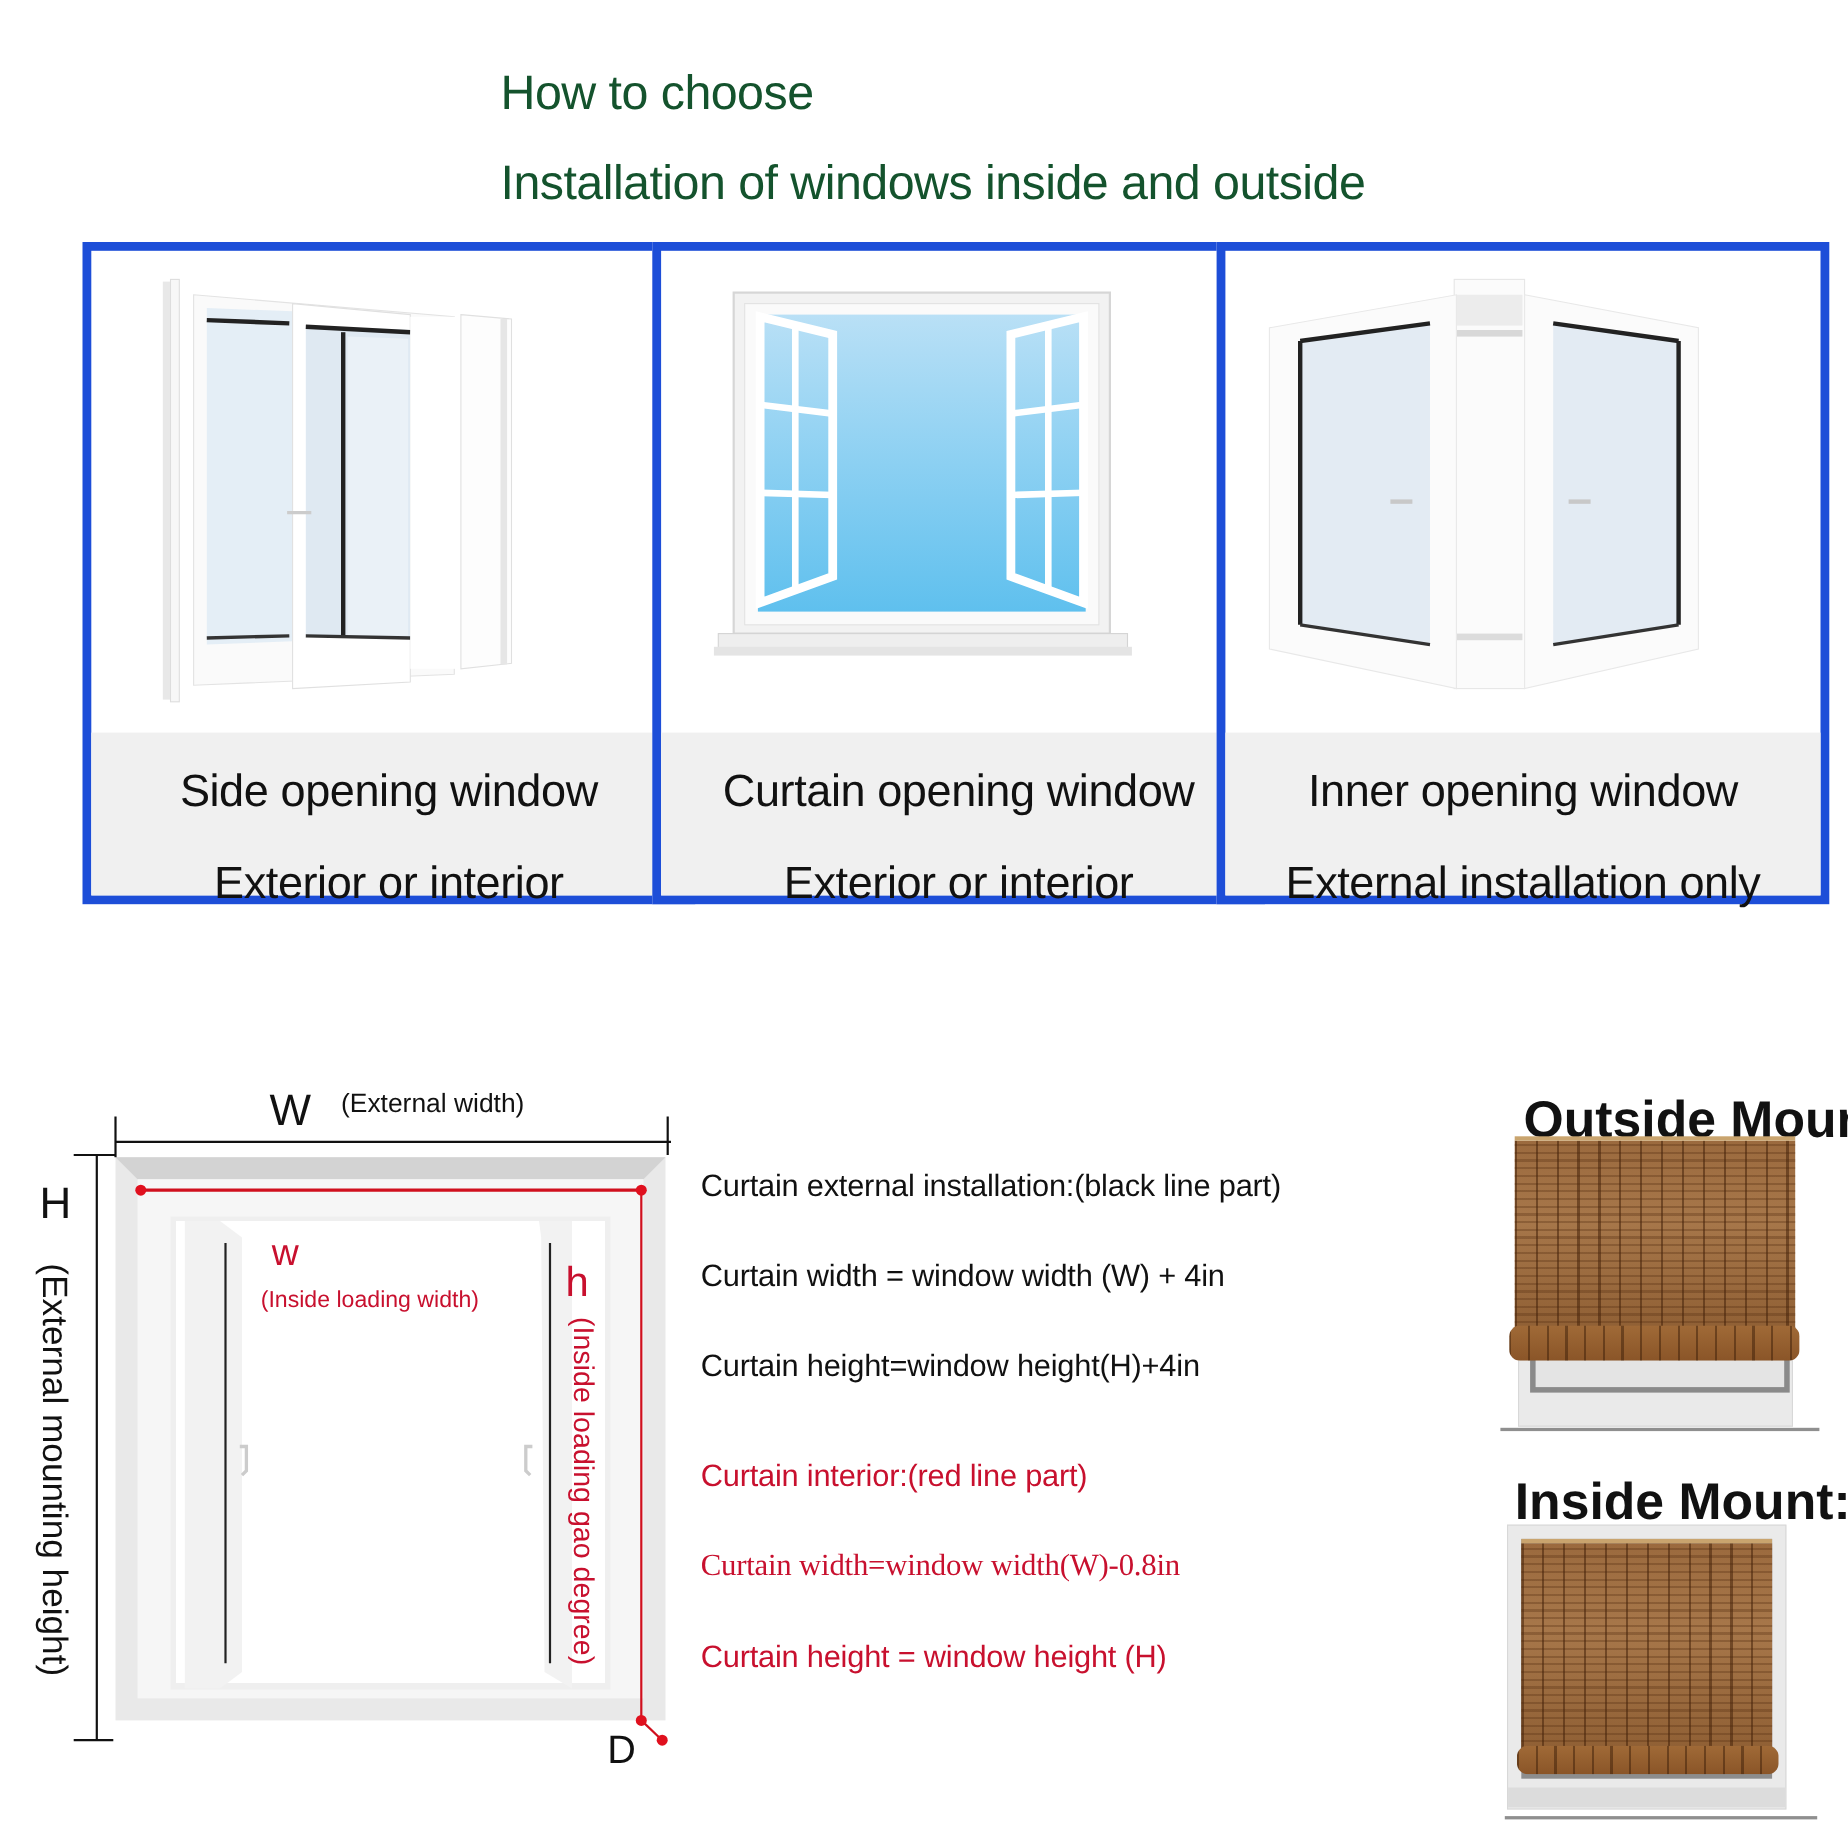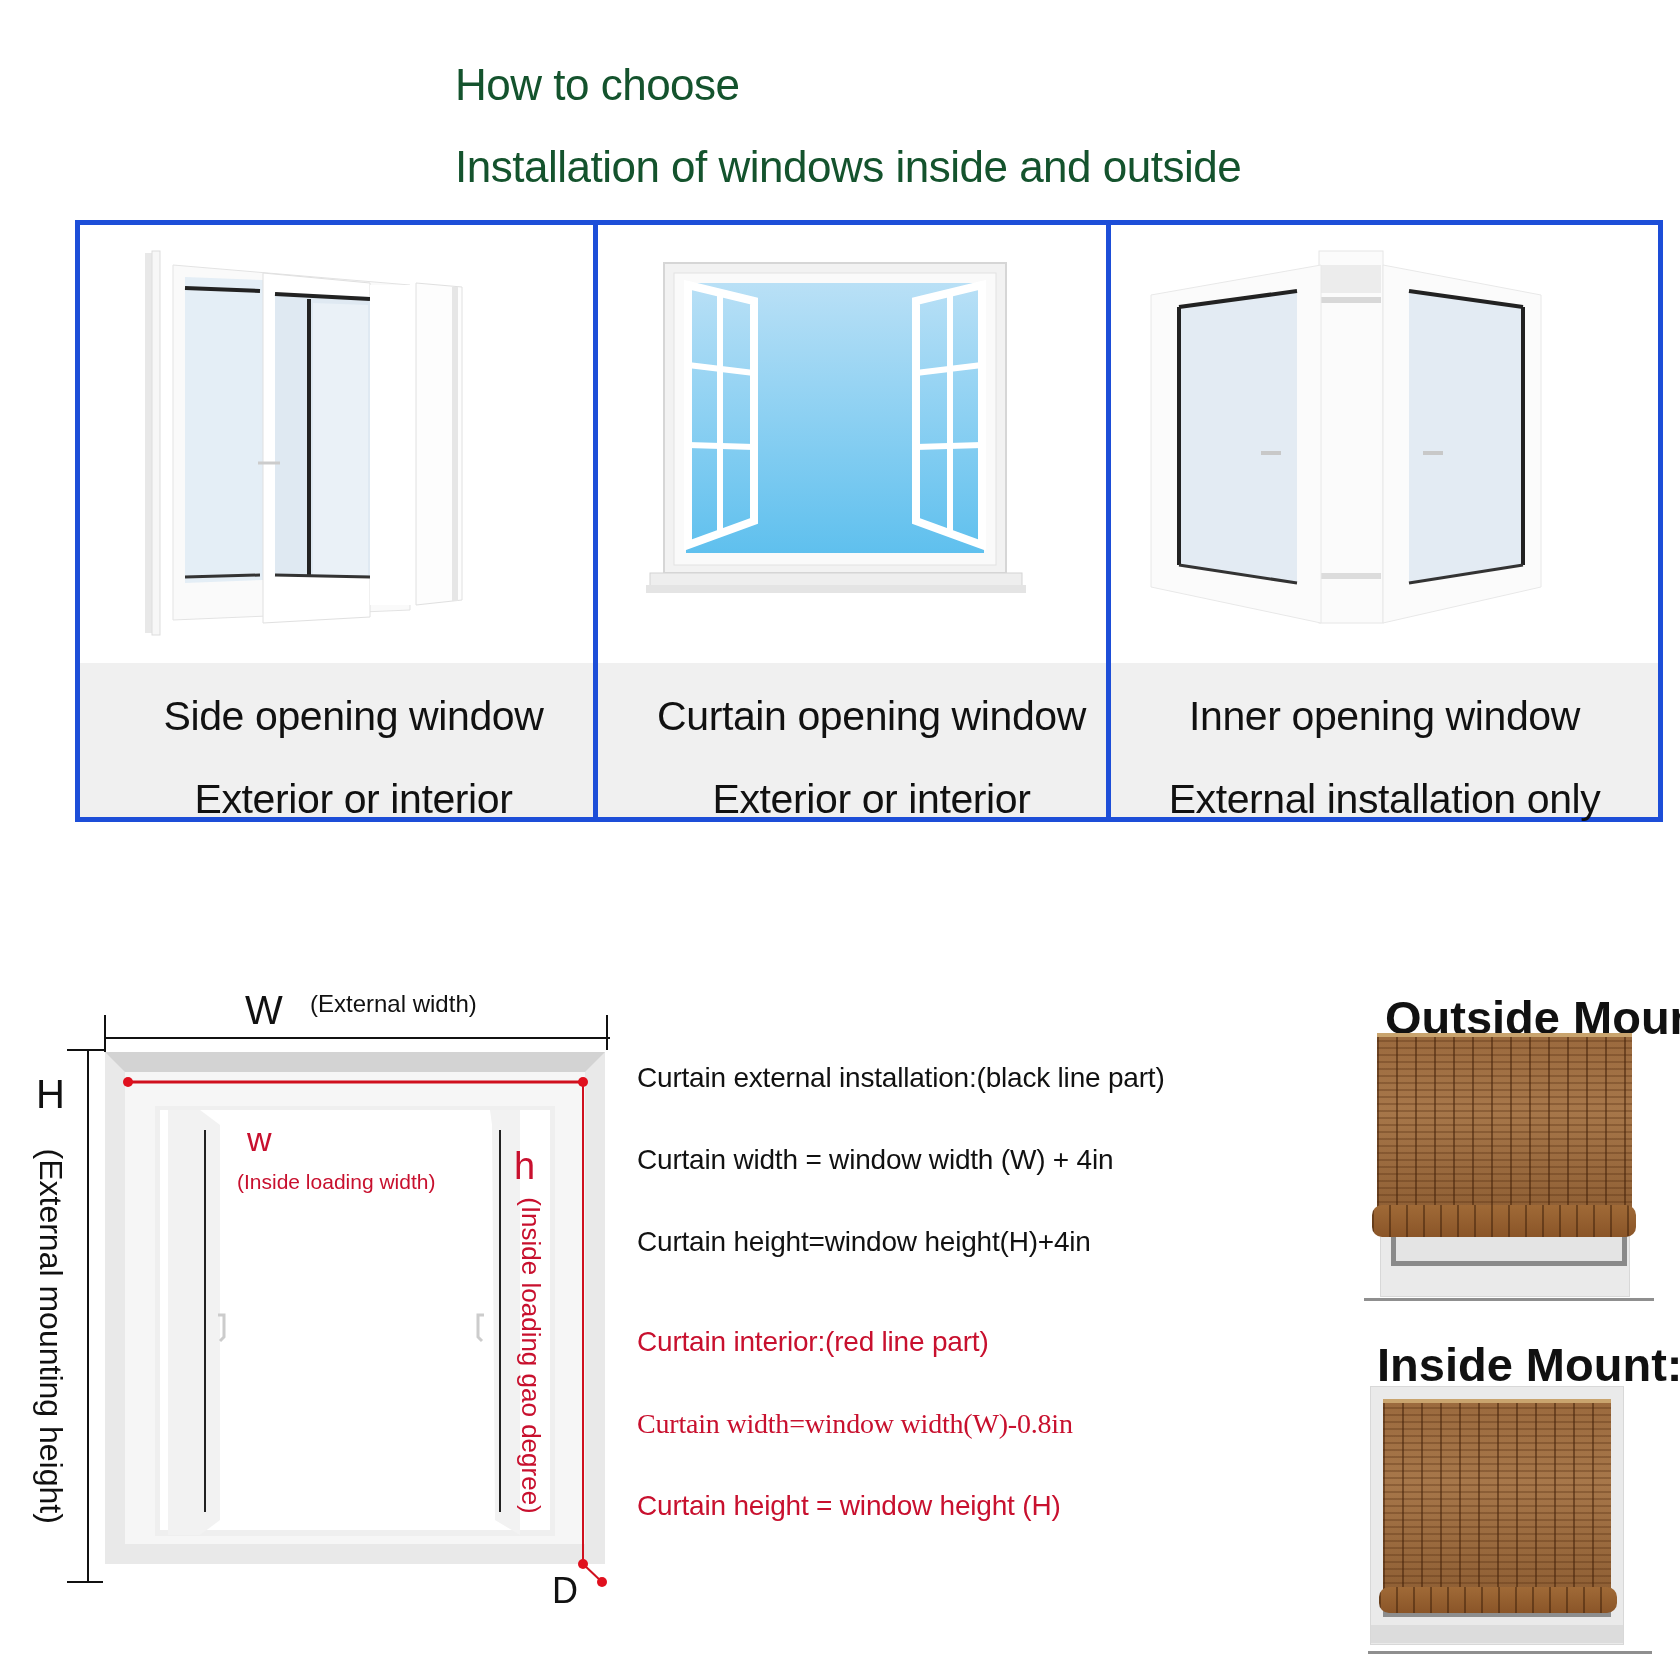--- a/index.html
+++ b/index.html
@@ -3,21 +3,21 @@
 <meta charset="utf-8">
 <style>
   html, body { margin:0; padding:0; }
   body { width:1680px; height:1680px; background:#ffffff; position:relative; overflow:hidden;
          font-family:"Liberation Sans", sans-serif; color:#111; }
   .abs { position:absolute; }
   .heading { font-size:44px; color:#14532d; white-space:nowrap; letter-spacing:-0.5px; }
 
   
   .card { position:absolute; top:220px; width:557px; height:602px; background:#fff;
-          border:5px solid #1d4ed8; box-sizing:border-box; }
+          border:8px solid #1d4ed8; box-sizing:border-box; }
   .card .pic { position:absolute; left:0; top:0; right:0; height:438px; }
   .card .band { position:absolute; left:0; right:0; top:438px; bottom:0; background:#f0f0f0; }
   .card .t1, .card .t2 { position:absolute; left:0; right:0; text-align:center; font-size:41px; white-space:nowrap; letter-spacing:-0.4px; }
   .card .t1 { top:30px; }
   .card .t2 { top:113px; }
   .lbl { position:absolute; white-space:nowrap; }
   .red { color:#c8102e; }
   .rules { position:absolute; left:637px; font-size:28px; white-space:nowrap; letter-spacing:-0.2px; }
 
   .mount-title { position:absolute; font-weight:bold; font-size:47px; white-space:nowrap; }

